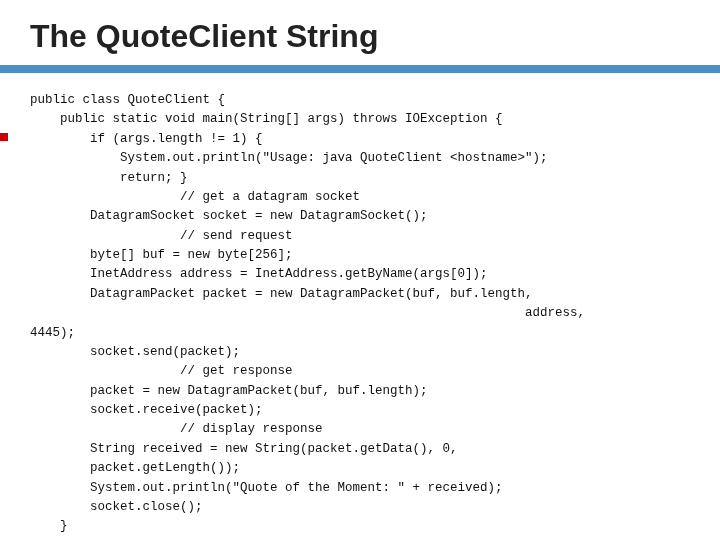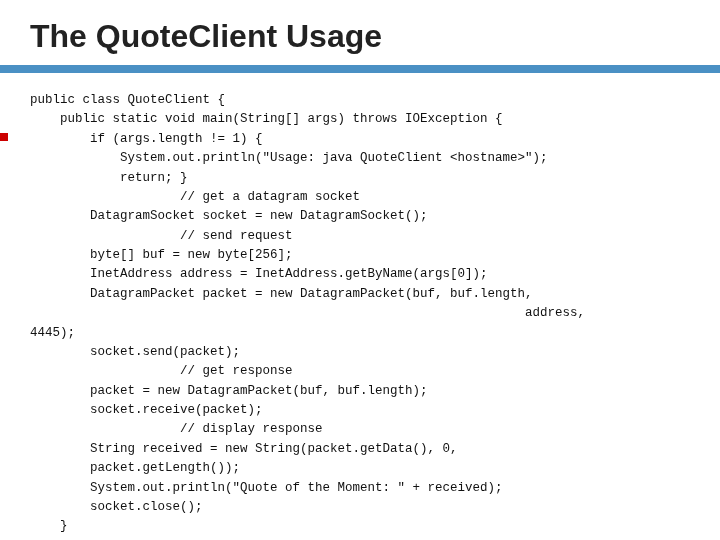--- a/index.html
+++ b/index.html
@@ -57,21 +57,21 @@
       line-height: 1.55;
       color: #111111;
       white-space: pre;
     }
   </style>
 </head>
 <body>
 
 <div class="page-container">
   <div class="title-area">
-    <h1 class="page-title">The QuoteClient Usage</h1>
+    <h1 class="page-title">The QuoteClient String</h1>
   </div>
 
   <div style="position:relative;">
     <div class="red-accent"></div>
     <div class="blue-bar"></div>
   </div>
 
   <div class="code-area">public class QuoteClient {
     public static void main(String[] args) throws IOException {
         if (args.length != 1) {

